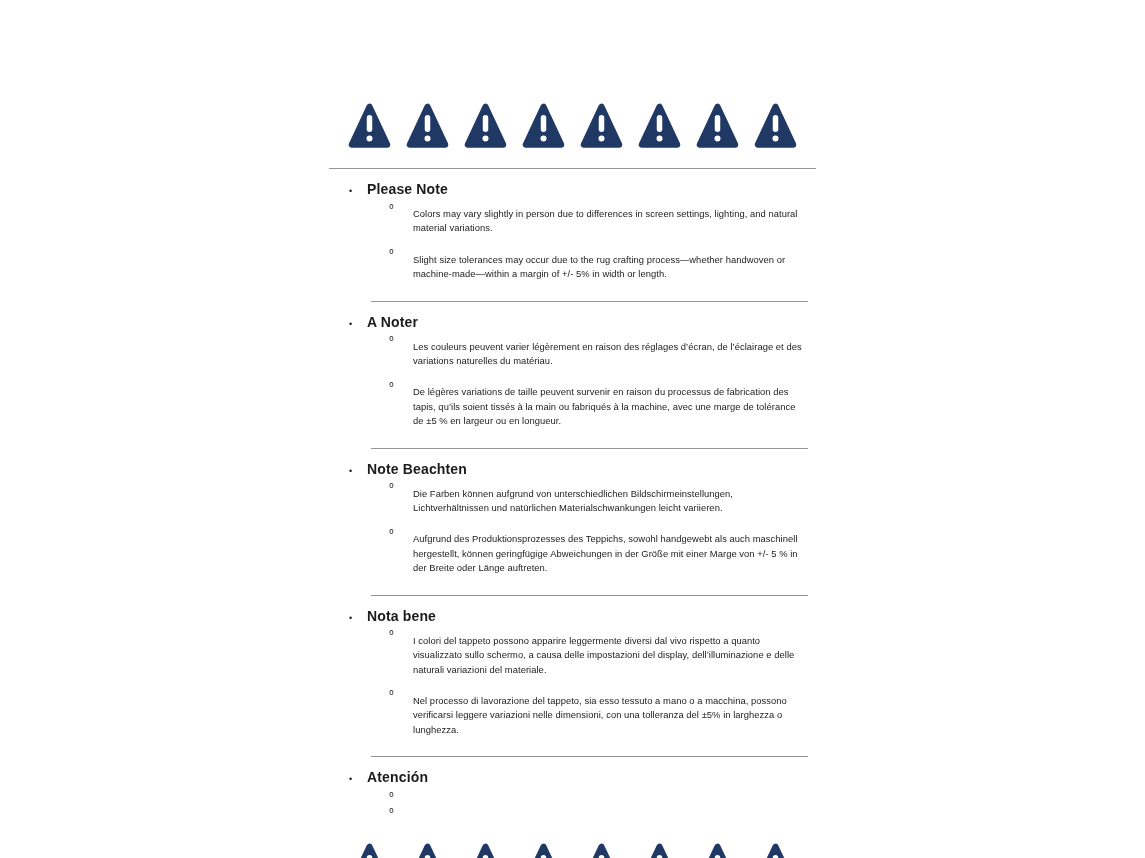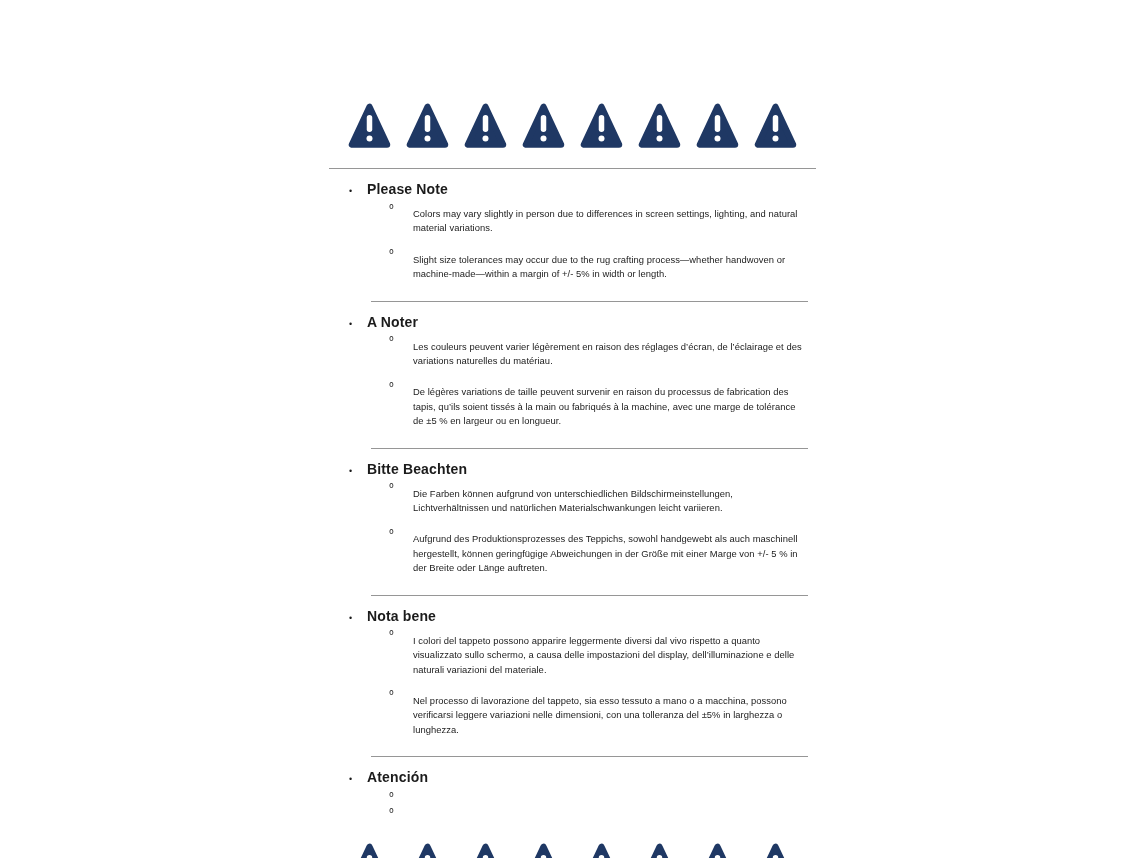--- a/index.html
+++ b/index.html
@@ -133,21 +133,21 @@
     <div class="bullet-row">
       <span class="b2">o</span>
       <p class="bullet-text">De légères variations de taille peuvent survenir en raison du processus de fabrication des tapis, qu’ils soient tissés à la main ou fabriqués à la machine, avec une marge de tolérance de ±5 % en largeur ou en longueur.</p>
     </div>
     <hr class="rule partial">
   </section>
 
   <section class="note-section">
     <div class="heading-row">
       <span class="b1">•</span>
-      <h2 class="heading">Bitte Beachten</h2>
+      <h2 class="heading">Note Beachten</h2>
     </div>
     <div class="bullet-row">
       <span class="b2">o</span>
       <p class="bullet-text">Die Farben können aufgrund von unterschiedlichen Bildschirmeinstellungen, Lichtverhältnissen und natürlichen Materialschwankungen leicht variieren.</p>
     </div>
     <div class="bullet-row">
       <span class="b2">o</span>
       <p class="bullet-text">Aufgrund des Produktionsprozesses des Teppichs, sowohl handgewebt als auch maschinell hergestellt, können geringfügige Abweichungen in der Größe mit einer Marge von +/- 5 % in der Breite oder Länge auftreten.</p>
     </div>
     <hr class="rule partial">

